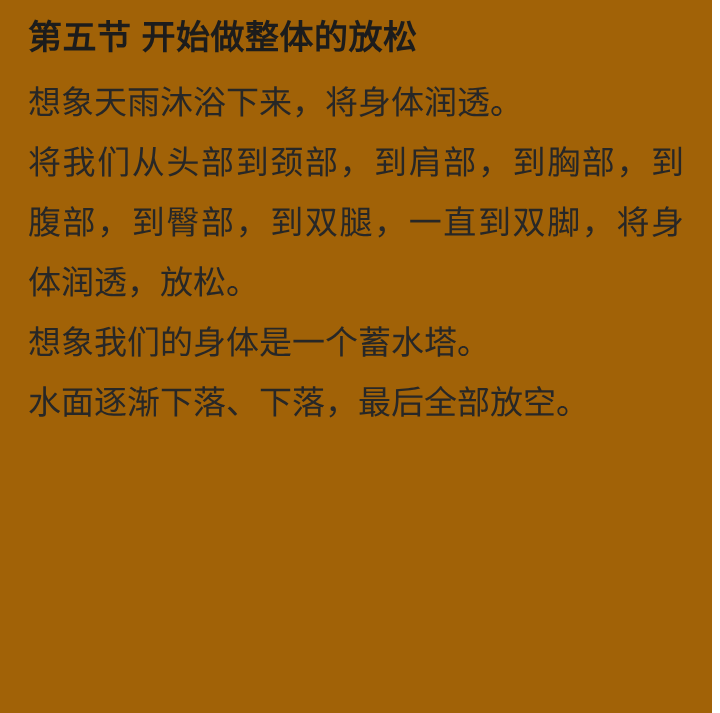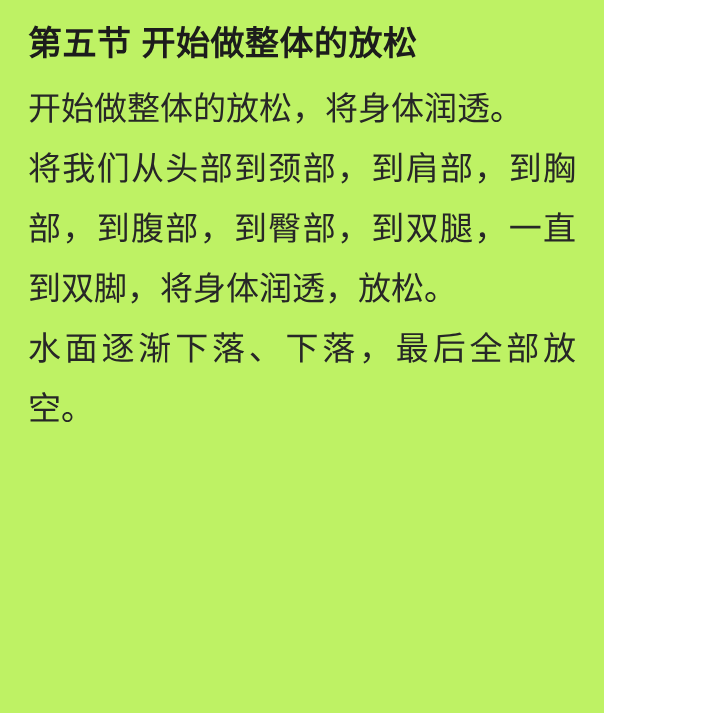--- a/index.html
+++ b/index.html
@@ -8,25 +8,25 @@
     background: #ffffff;
   }
   body {
     width: 720px;
     height: 713px;
     overflow: hidden;
     font-family: "Liberation Sans", "DejaVu Sans", sans-serif;
   }
   .page {
     box-sizing: border-box;
-    width: 604px;
+    width: 712px;
     height: 713px;
-    padding: 16px 28px 0 28px;
+    padding: 10px 28px 0 28px;
     overflow: hidden;
-    background: #bef264;
+    background: #a16207;
   }
   .title {
     font-size: 34px;
     font-weight: 700;
     line-height: 46px;
     margin: 4px 0 13px 0;
     color: #1c1c1c;
     letter-spacing: 0.5px;
     white-space: nowrap;
   }
@@ -40,17 +40,18 @@
     word-break: normal;
     overflow-wrap: normal;
   }
 </style>
 </head>
 <body>
 
 <div class="page">
   <h1 class="title">第五节 开始做整体的放松</h1>
   <div id="paragraphs">
-      <p class="para">开始做整体的放松，将身体润透。</p>
+      <p class="para">想象天雨沐浴下来，将身体润透。</p>
       <p class="para">将我们从头部到颈部，到肩部，到胸部，到腹部，到臀部，到双腿，一直到双脚，将身体润透，放松。</p>
+      <p class="para">想象我们的身体是一个蓄水塔。</p>
       <p class="para">水面逐渐下落、下落，最后全部放空。</p>
     </div>
 </div>
 
 </body></html>

